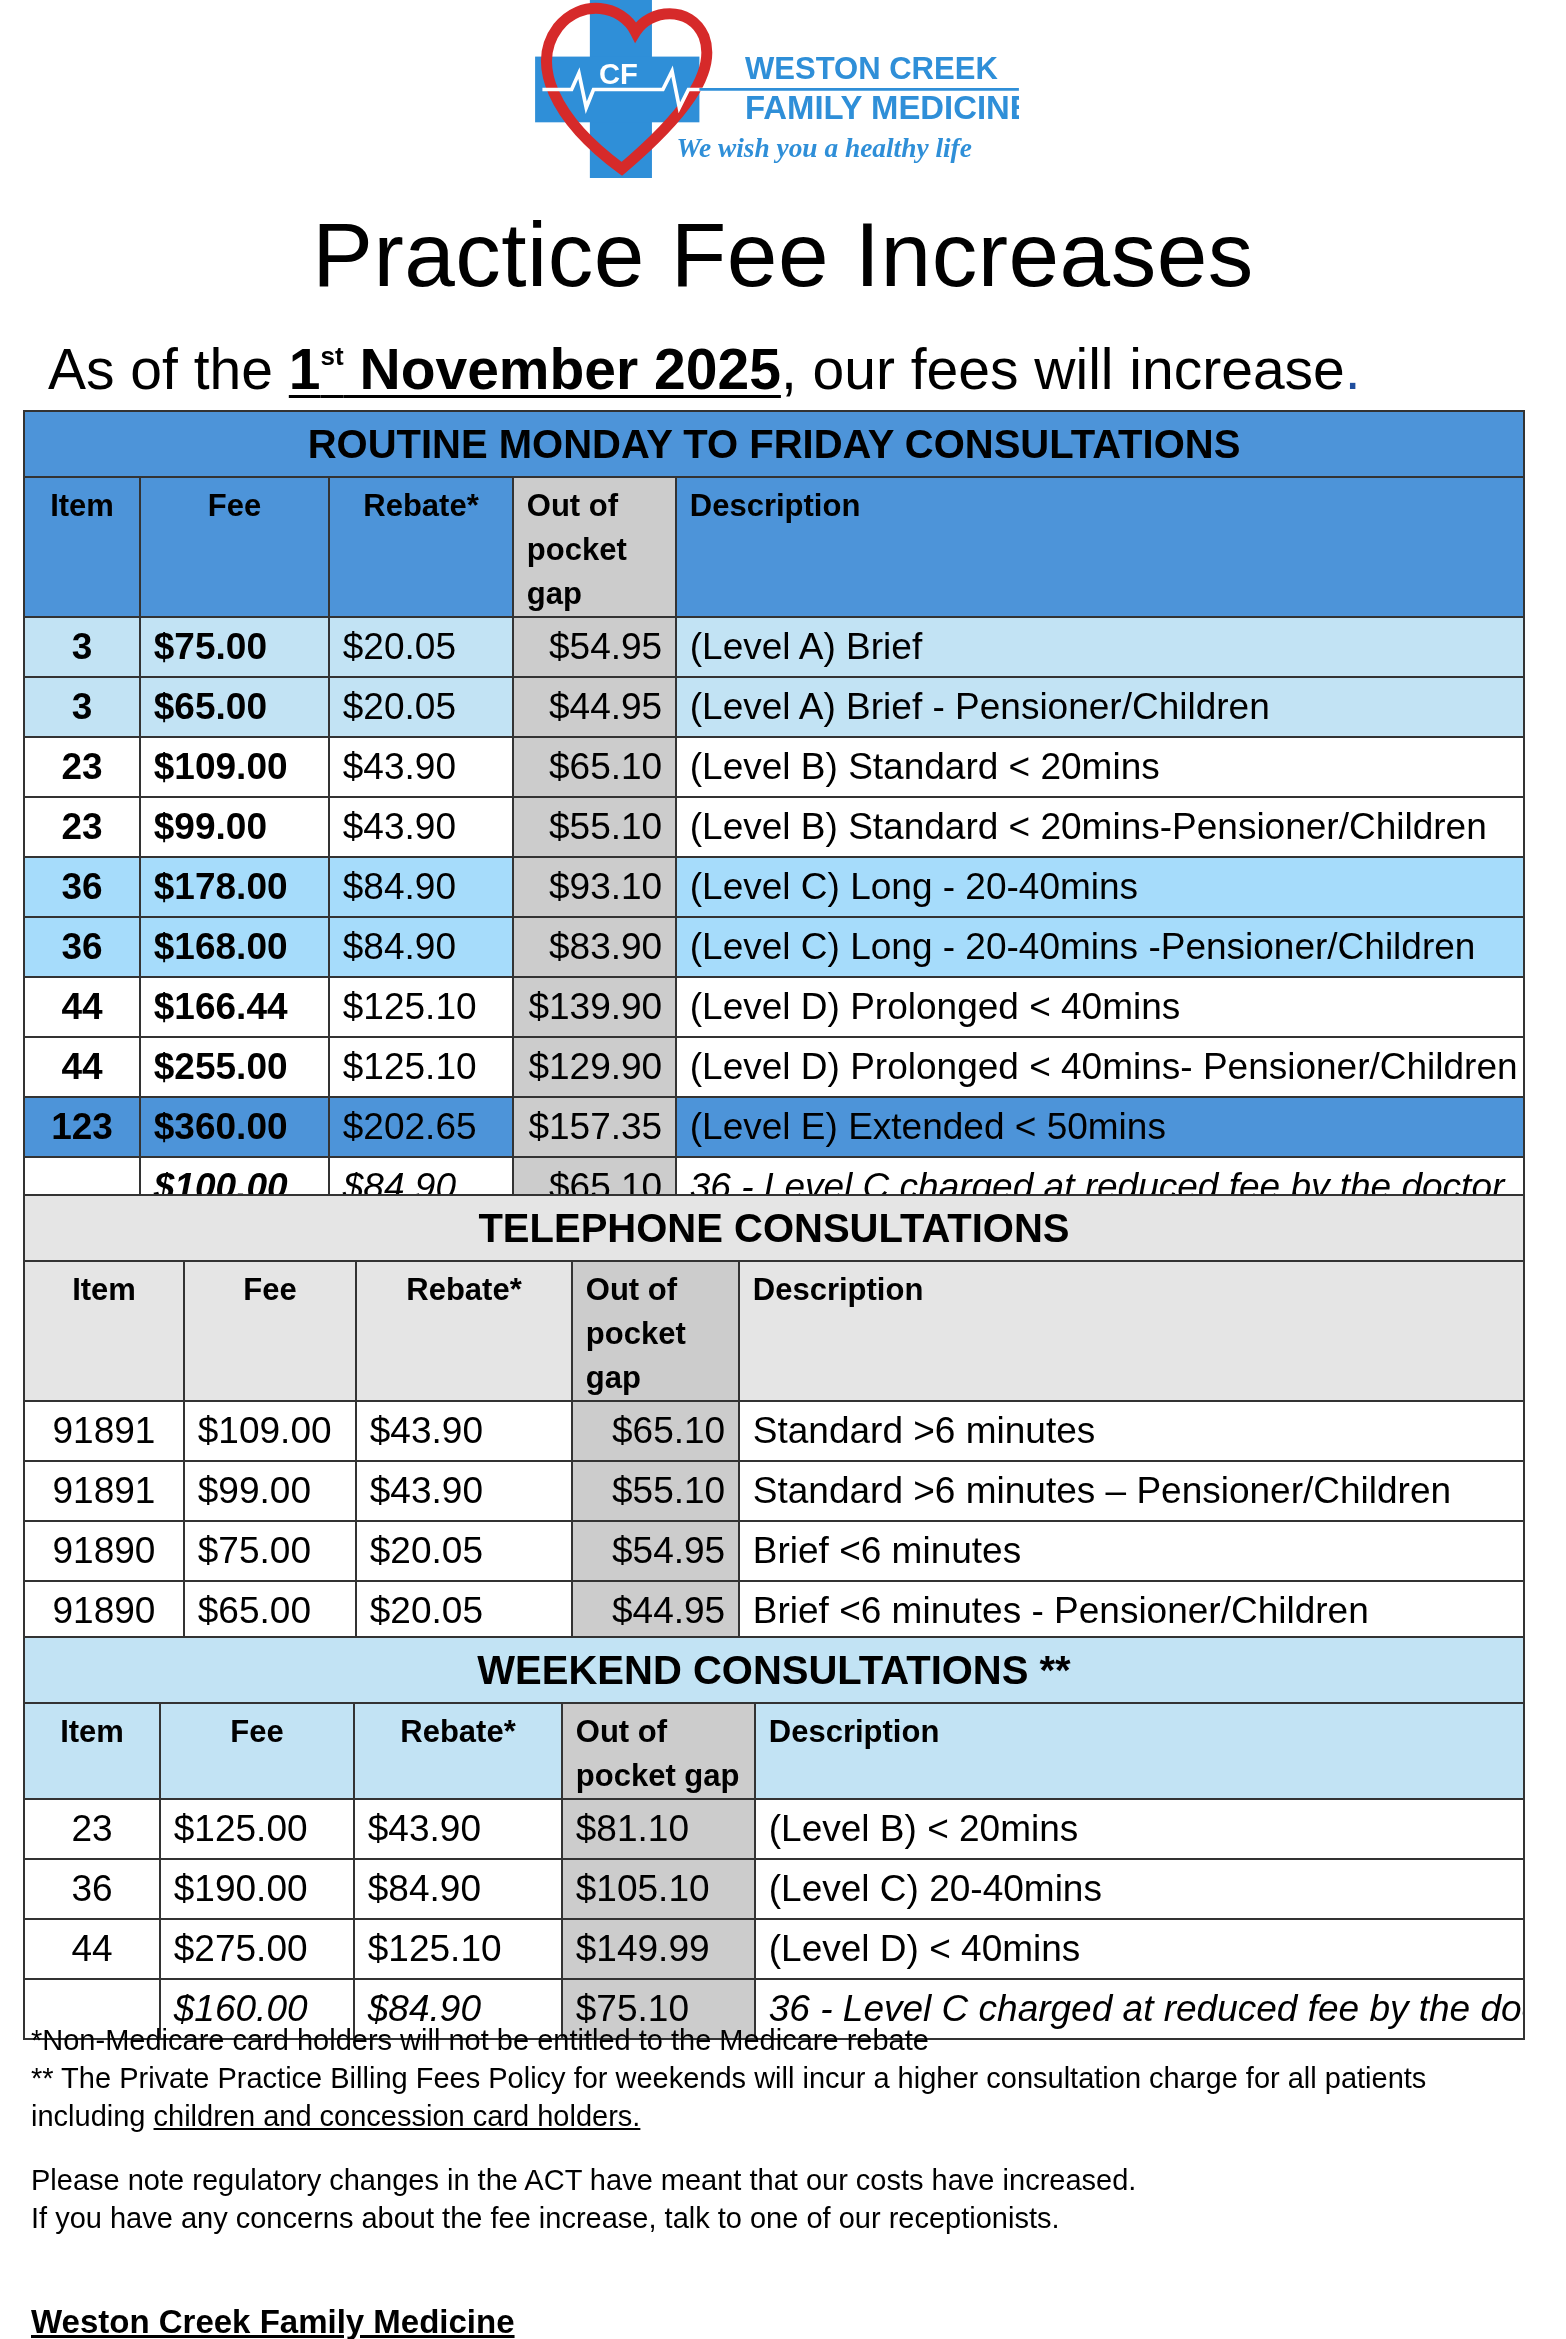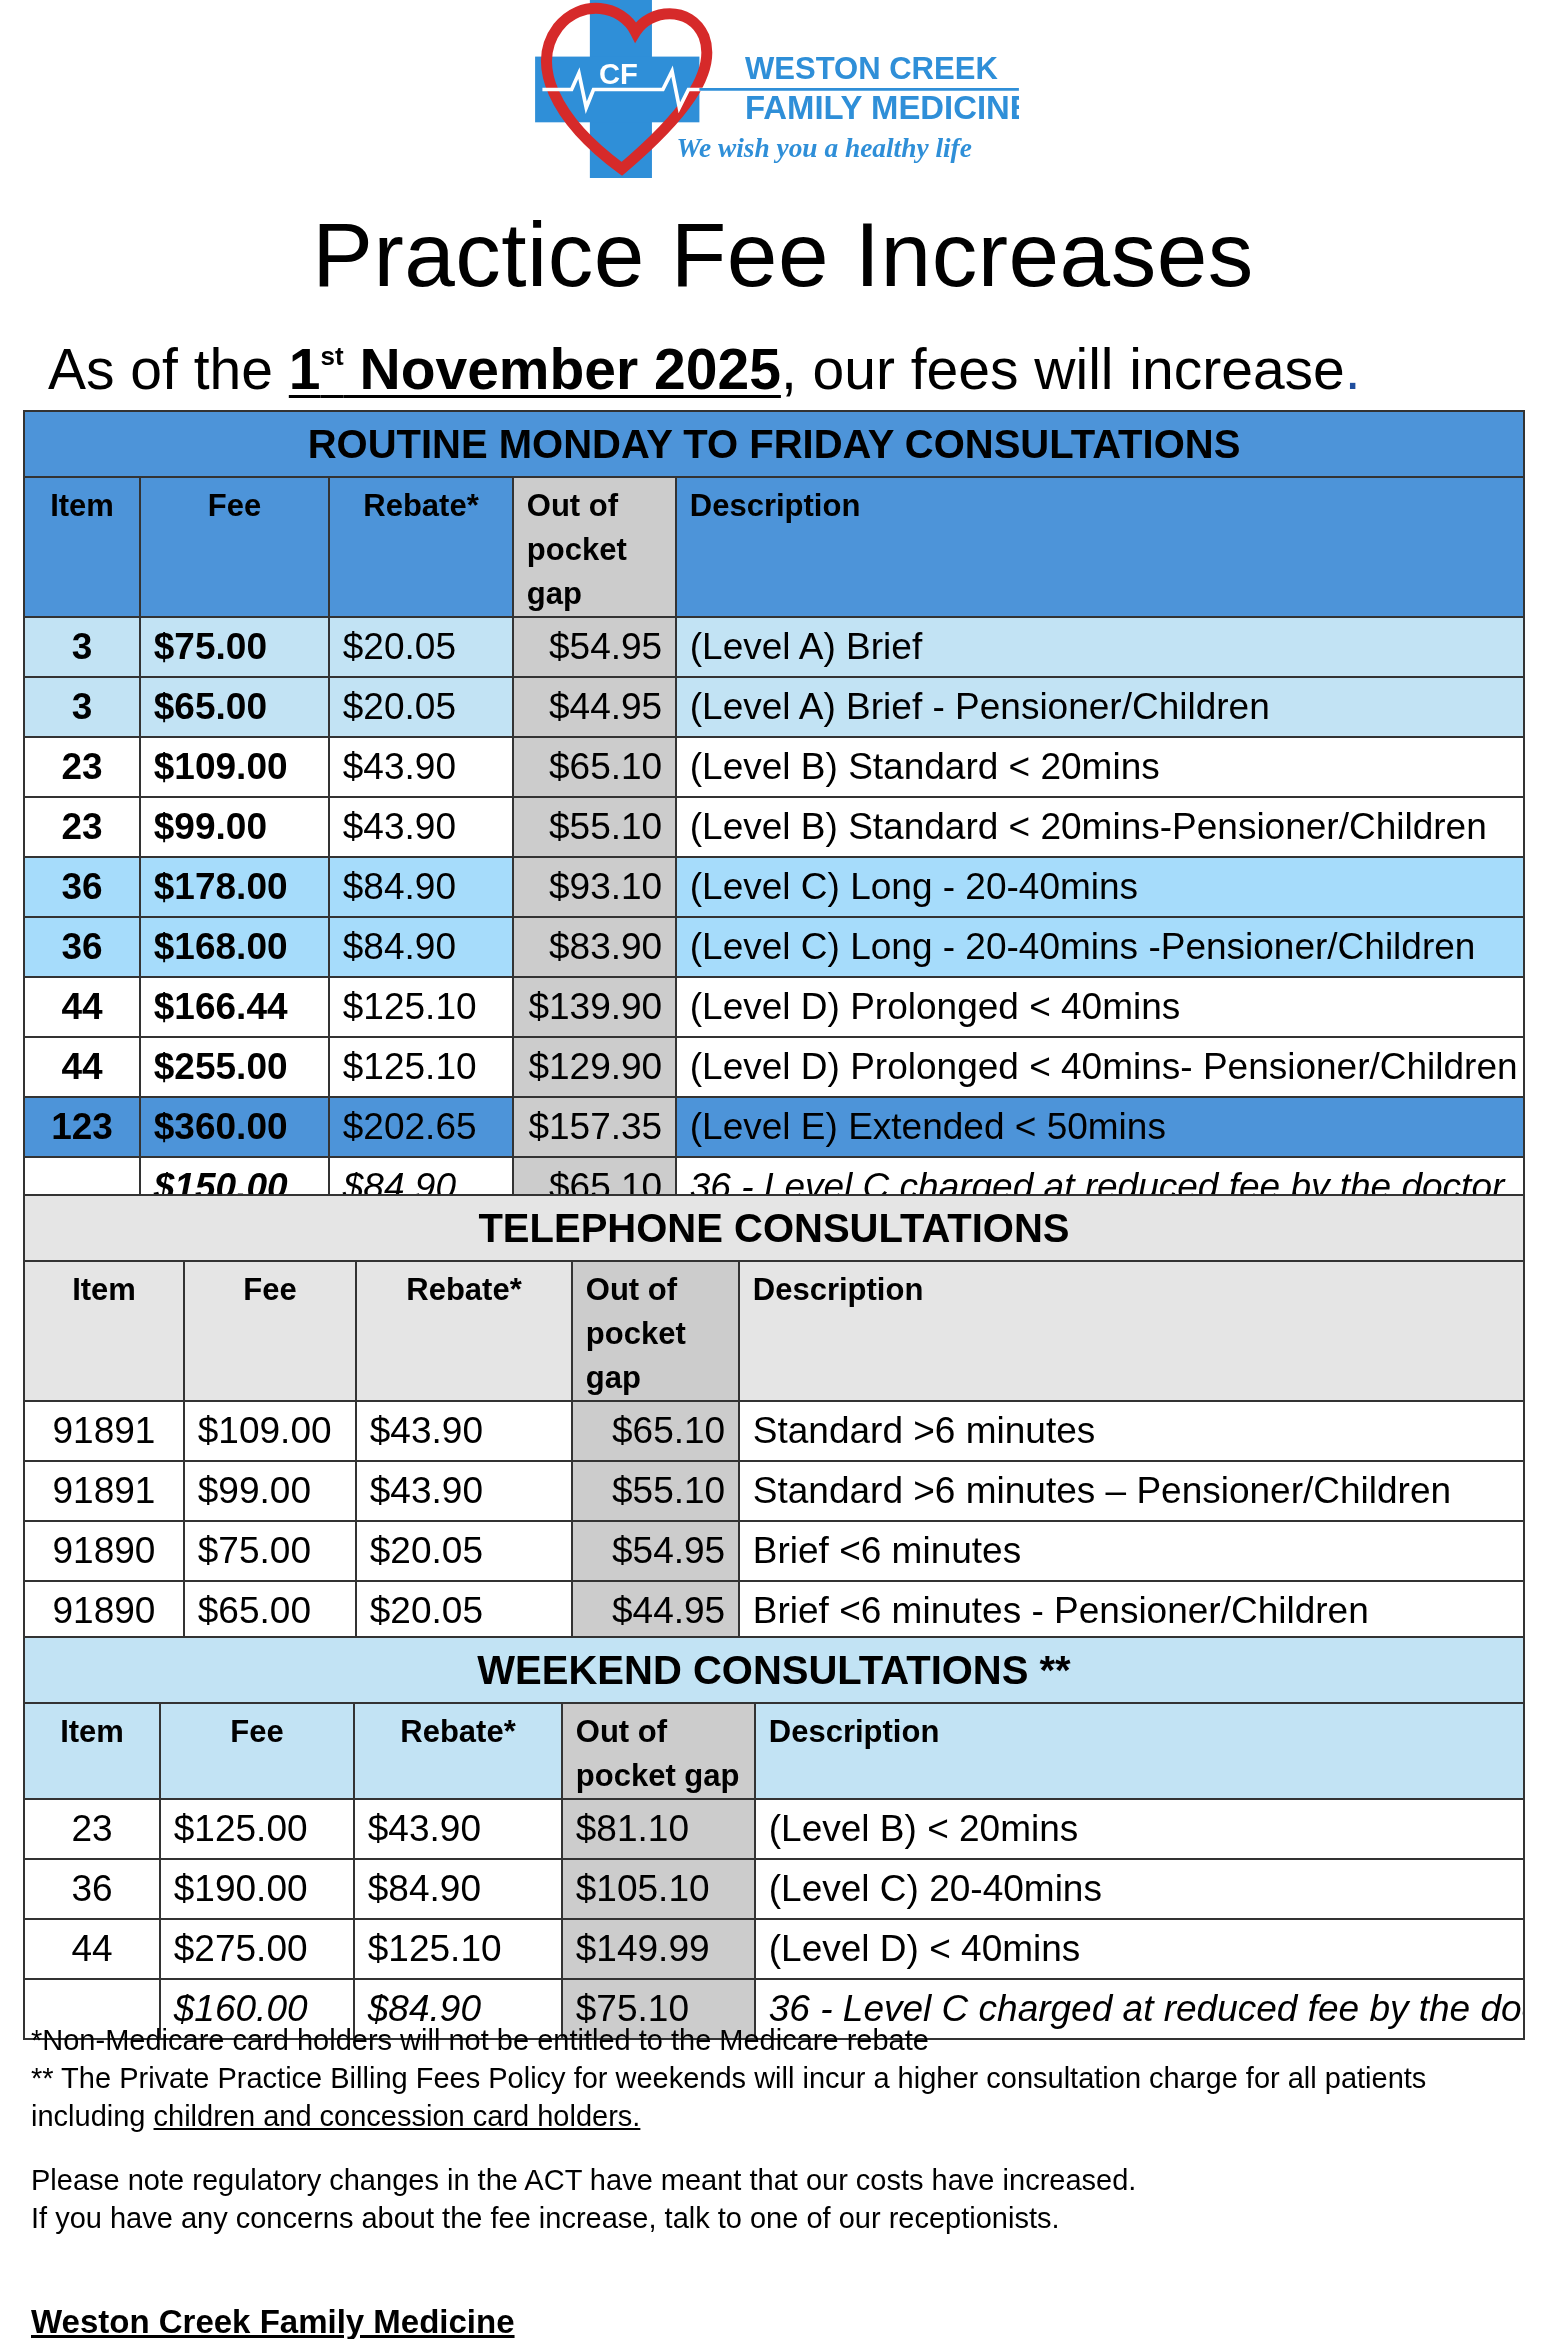--- a/index.html
+++ b/index.html
@@ -159,21 +159,21 @@
       </tr>
       <tr class="r-dark">
         <td class="item bold">123</td>
         <td class="bold">$360.00</td>
         <td class="">$202.65</td>
         <td class="gap">$157.35</td>
         <td class="">(Level E) Extended &lt; 50mins</td>
       </tr>
       <tr class="r-white">
         <td class="item"></td>
-        <td class="ital bold">$150.00</td>
+        <td class="ital bold">$100.00</td>
         <td class="ital">$84.90</td>
         <td class="gap">$65.10</td>
         <td class="ital">36 - Level C charged at reduced fee by the doctor</td>
       </tr>
     </tbody>
 </table>
 
 <table class="fees" id="telephone">
   <colgroup>
       <col style="width:160px">

